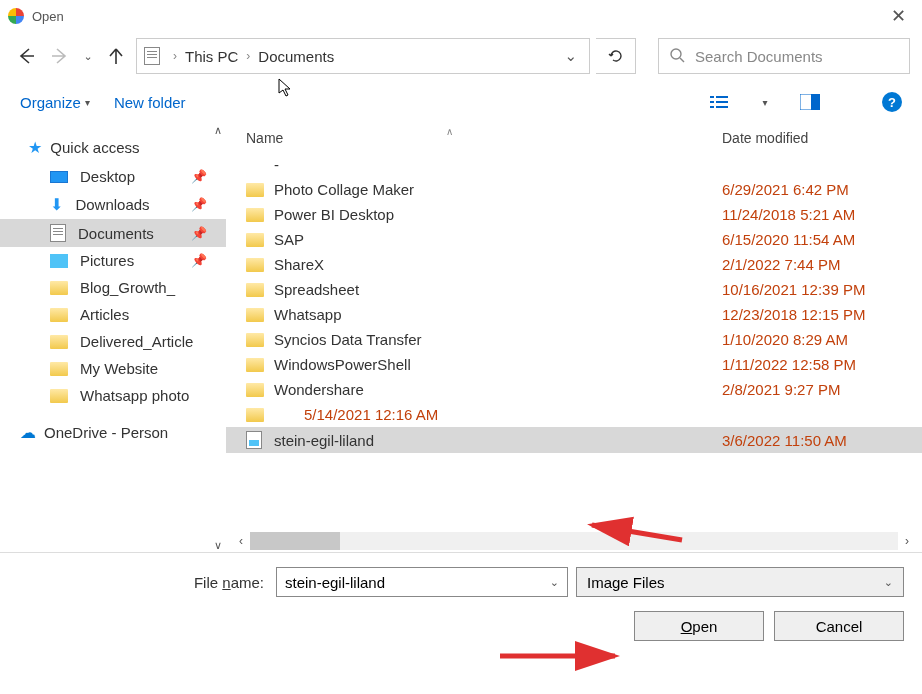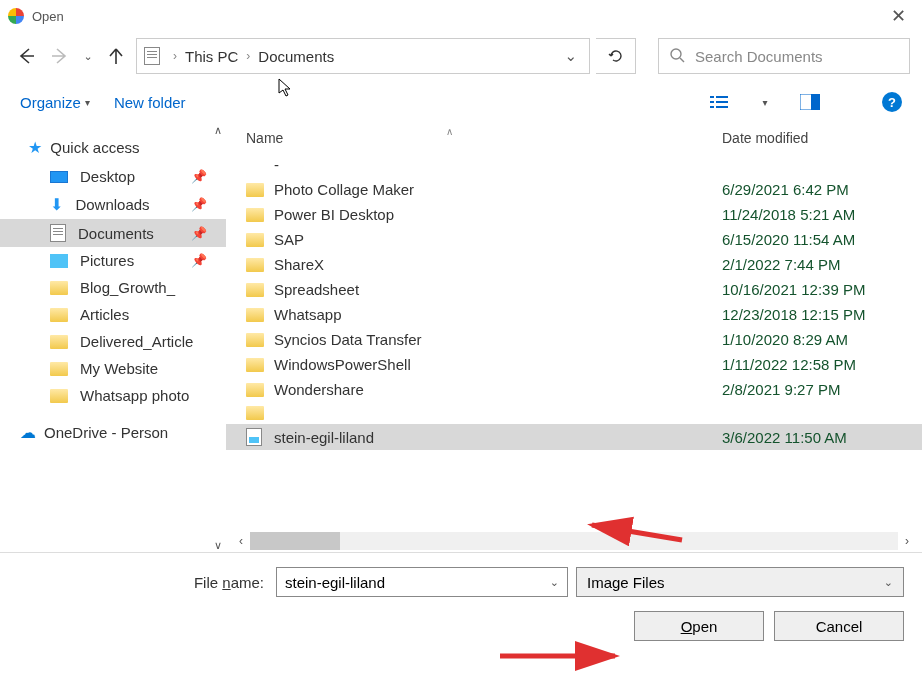--- a/index.html
+++ b/index.html
@@ -53,21 +53,21 @@
 .filepane { flex: 1; position: relative; overflow: hidden; }
 .filehead { display: flex; padding: 6px 0 6px 20px; font-size: 14px; color: #444; border-bottom: none; }
 .filehead .col-name { flex: 1; position: relative; }
 .filehead .col-date { width: 200px; }
 .filehead .sort-arrow { position: absolute; left: 200px; top: -4px; font-size: 10px; color: #888; }
 .filelist { }
 .filerow { display: flex; align-items: center; padding: 4px 0 4px 20px; font-size: 15px; color: #333; }
 .filerow.selected { background: #d8d8d8; }
 .filerow .ficon { width: 20px; margin-right: 8px; display: flex; align-items: center; }
 .filerow .fname { flex: 1; }
-.filerow .fdate { width: 200px; color: #14532d; margin-left: 30px; }
+.filerow .fdate { width: 200px; color: #c2410c; margin-left: 30px; }
 .icon-filefolder { width: 18px; height: 14px; background: linear-gradient(#ffe9a6, #f2c94c); border-radius: 1px; display: inline-block; }
 .icon-imagefile { width: 16px; height: 18px; background: #fff; border: 1px solid #888; display: inline-block; position: relative; }
 .icon-imagefile::after { content: ""; position: absolute; bottom: 2px; left: 2px; right: 2px; height: 6px; background: #4fc3f7; }
 
 .hscroll { position: absolute; bottom: 2px; left: 6px; right: 6px; height: 18px; display: flex; align-items: center; }
 .hscroll .arrow { width: 18px; text-align: center; color: #555; font-size: 12px; }
 .hscroll .track { flex: 1; height: 18px; background: #f0f0f0; position: relative; }
 .hscroll .thumb { position: absolute; left: 0; top: 0; bottom: 0; width: 90px; background: #c8c8c8; }
 
 
@@ -300,20 +300,21 @@
           <div class="ficon">
             <span class="icon-filefolder"></span>
           </div>
           <div class="fname">Wondershare</div>
           <div class="fdate">2/8/2021 9:27 PM</div>
         </div>
         <div class="filerow">
           <div class="ficon">
             <span class="icon-filefolder"></span>
           </div>
+          <div class="fdate">5/14/2021 12:16 AM</div>
         </div>
         <div class="filerow selected">
           <div class="ficon">
             <span class="icon-imagefile"></span>
           </div>
           <div class="fname">stein-egil-liland</div>
           <div class="fdate">3/6/2022 11:50 AM</div>
         </div>
       </div>
     <div class="hscroll">

